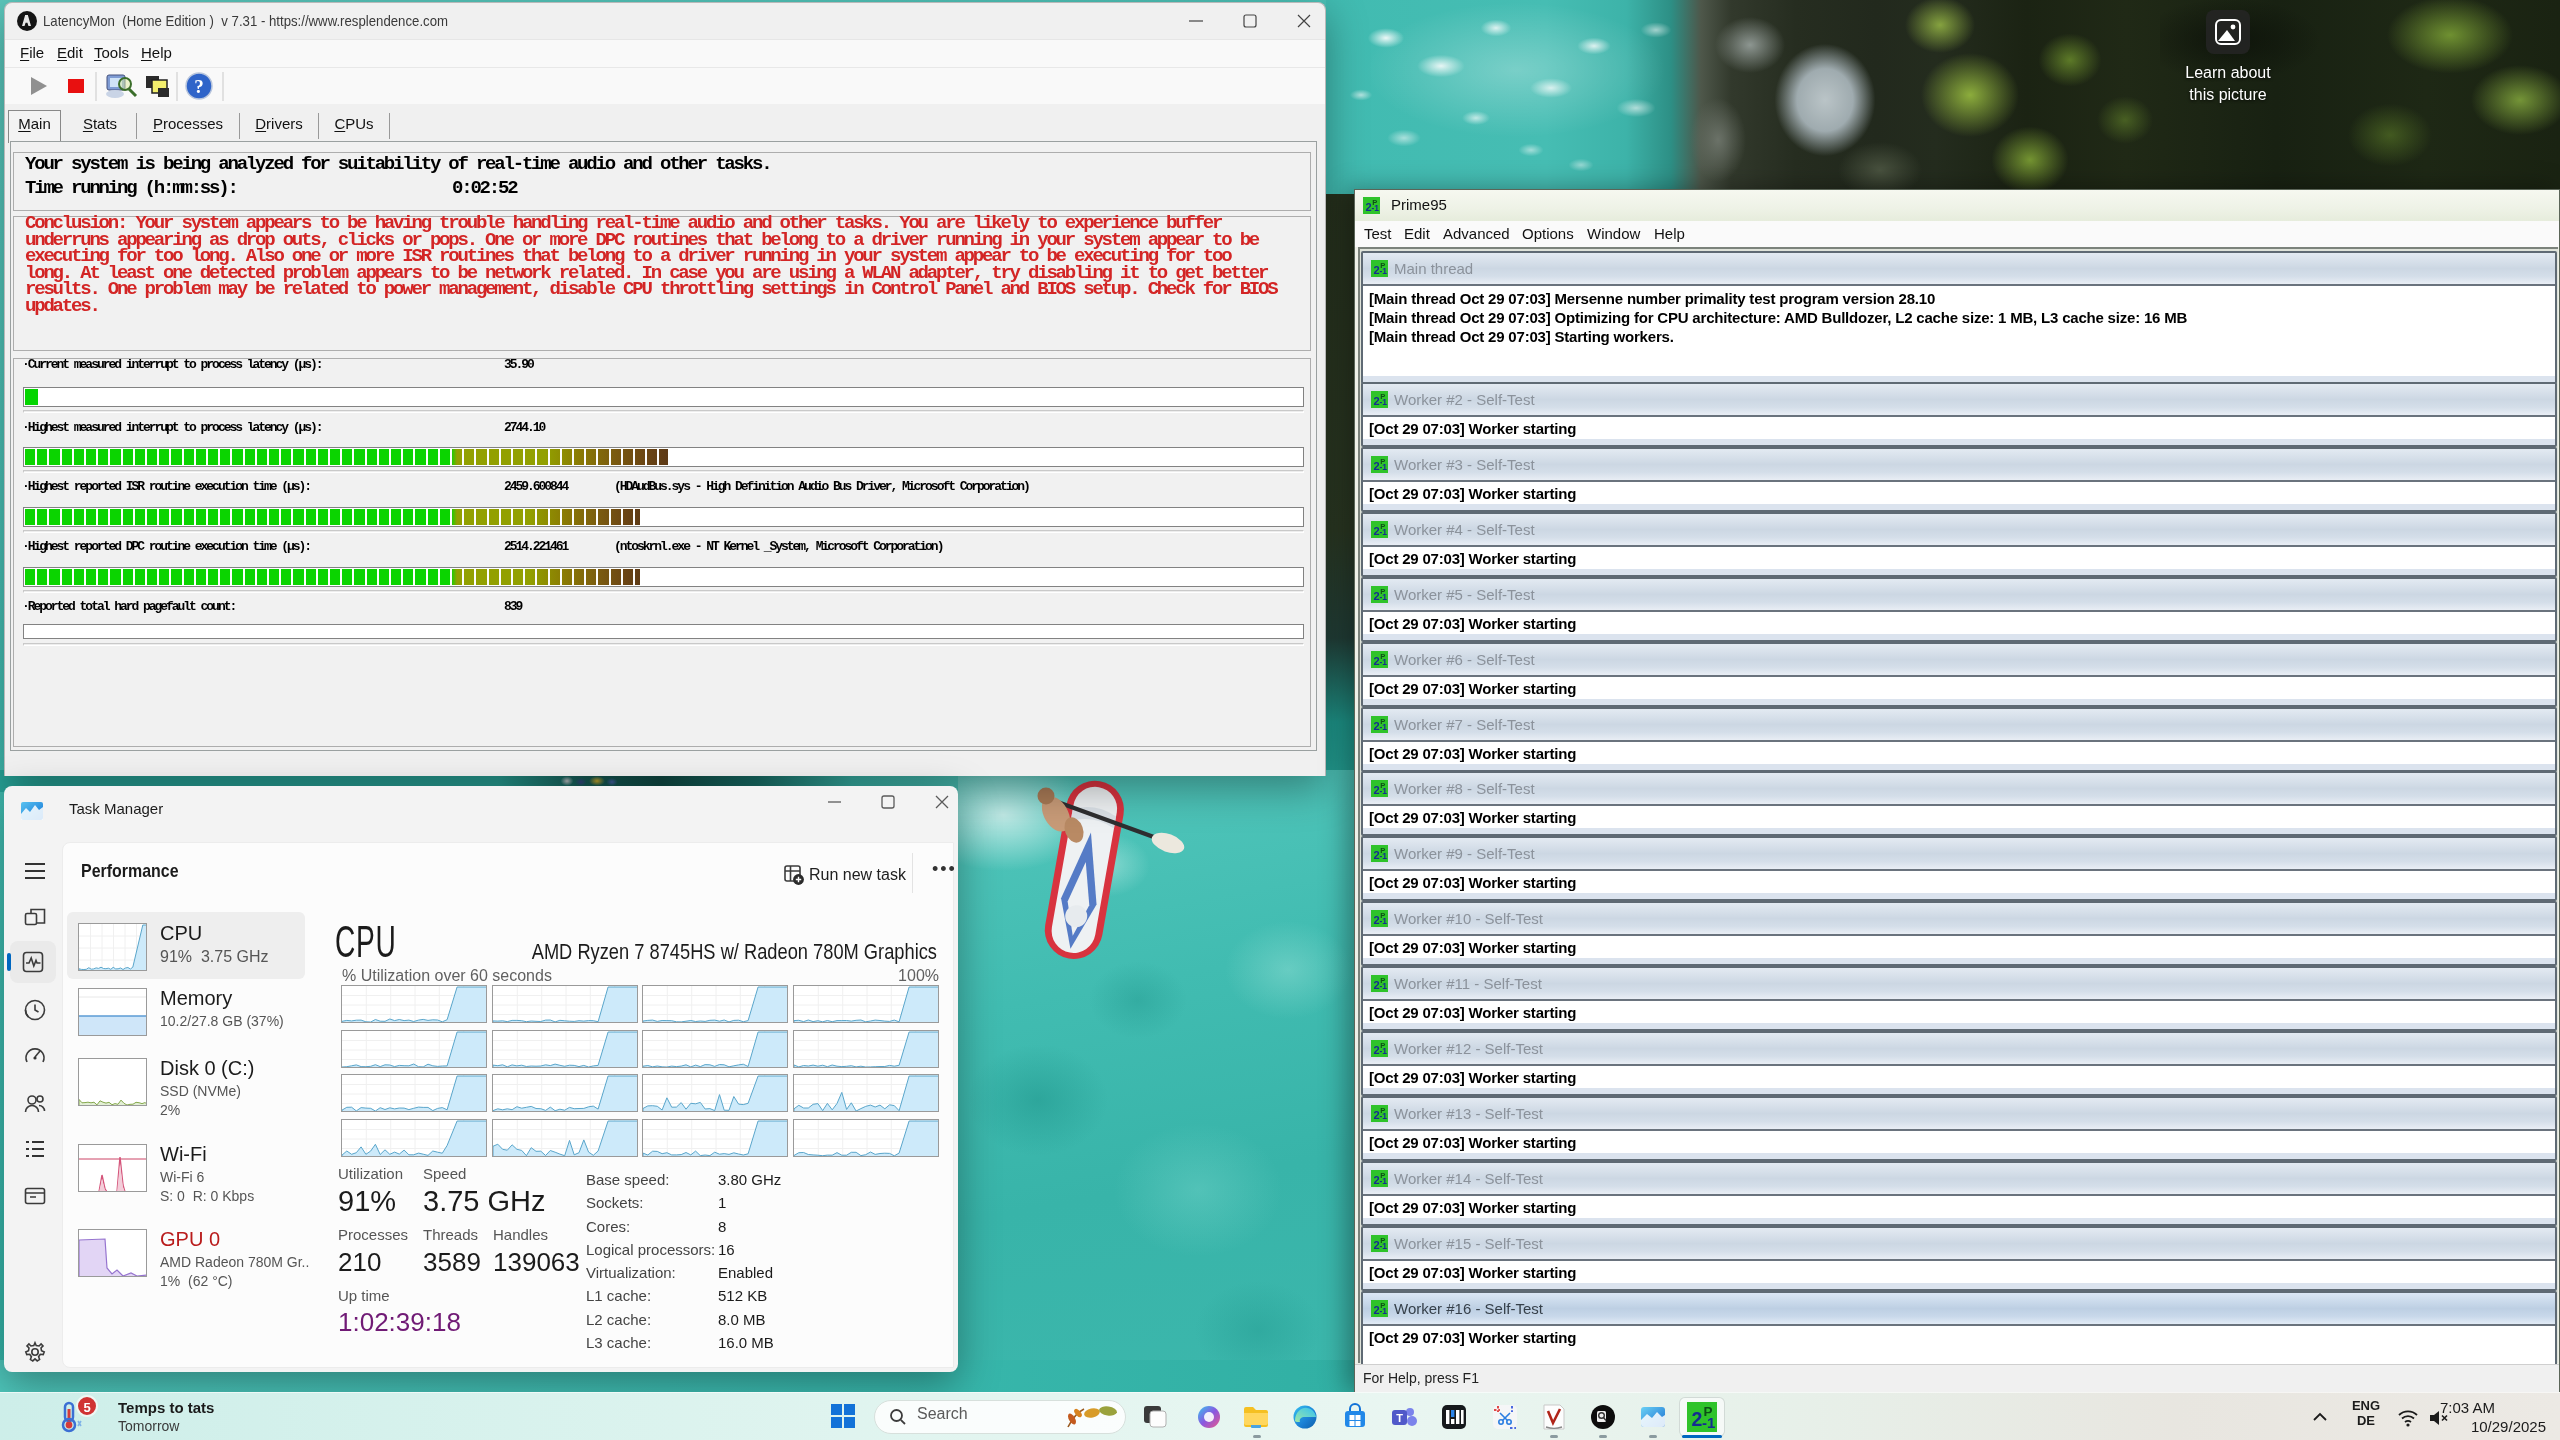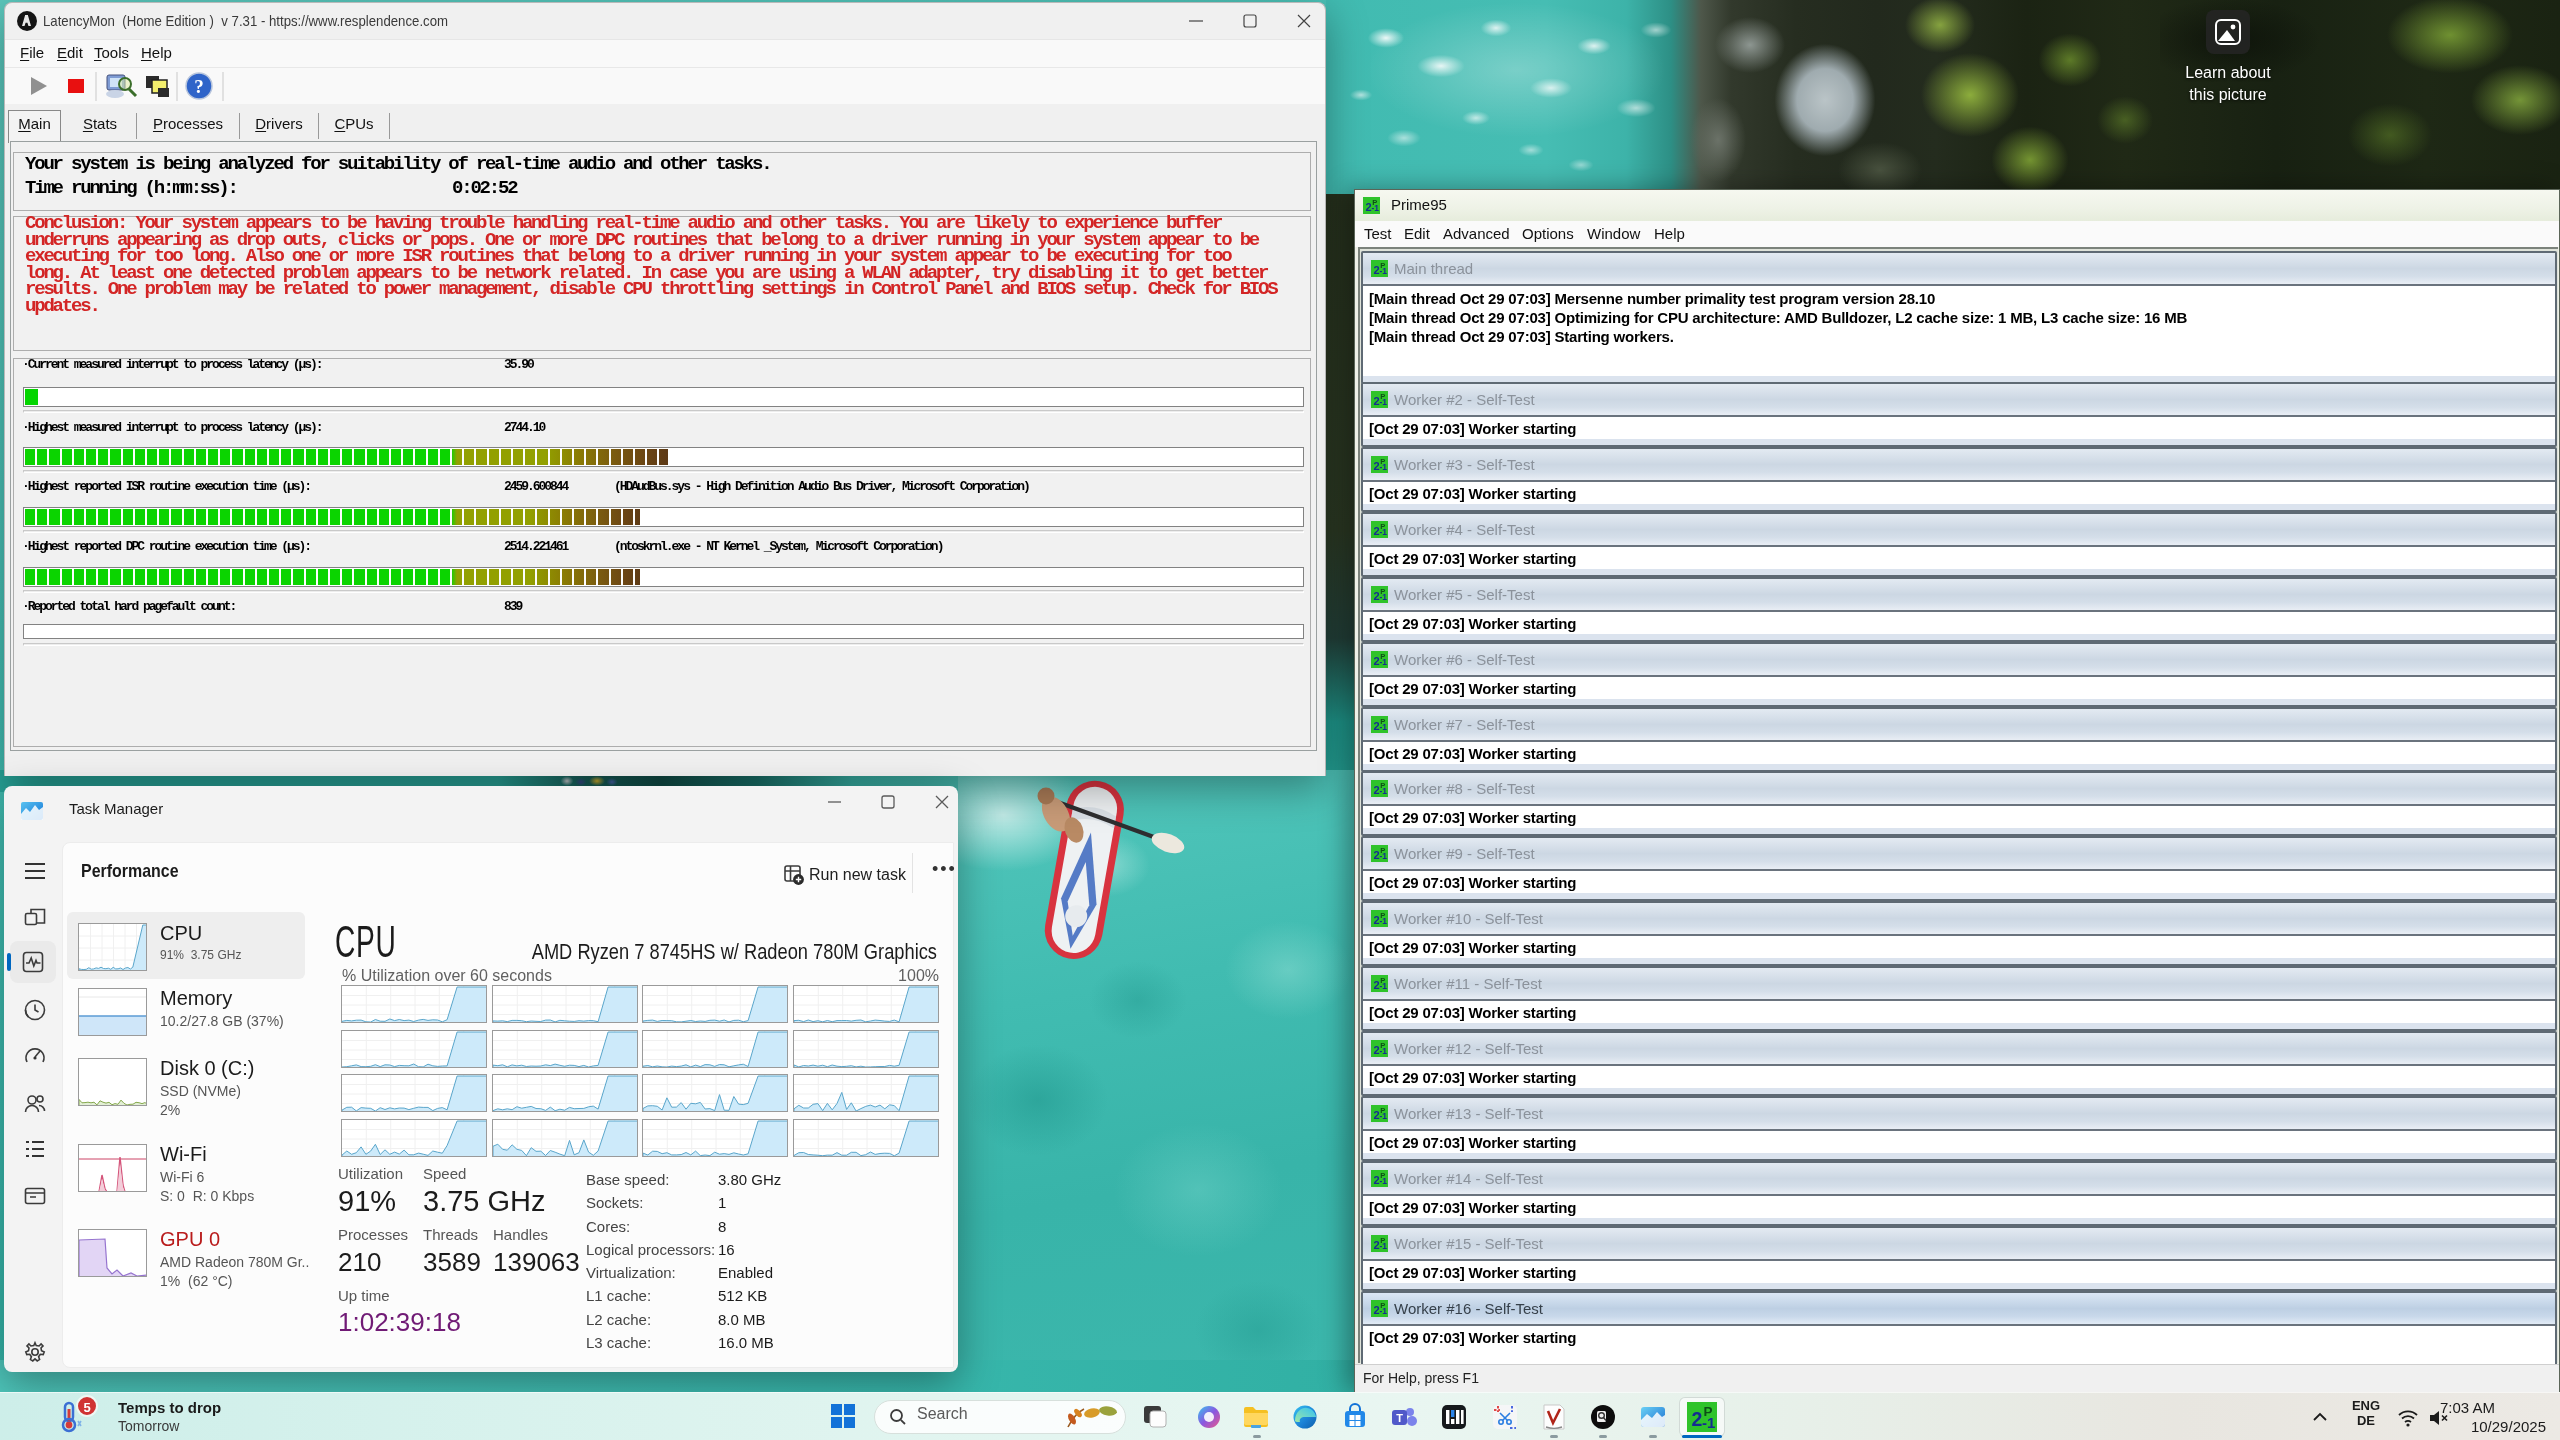--- a/index.html
+++ b/index.html
@@ -336,21 +336,21 @@
           <line x1="23.0" y1="0" x2="23.0" y2="48" stroke="#f0f0f0" stroke-width="1"></line>
           <line x1="34.5" y1="0" x2="34.5" y2="48" stroke="#f0f0f0" stroke-width="1"></line>
           <line x1="46.0" y1="0" x2="46.0" y2="48" stroke="#f0f0f0" stroke-width="1"></line>
           <line x1="57.5" y1="0" x2="57.5" y2="48" stroke="#f0f0f0" stroke-width="1"></line>
           <line x1="0" y1="12.0" x2="69" y2="12.0" stroke="#f0f0f0" stroke-width="1"></line>
           <line x1="0" y1="24.0" x2="69" y2="24.0" stroke="#f0f0f0" stroke-width="1"></line>
           <line x1="0" y1="36.0" x2="69" y2="36.0" stroke="#f0f0f0" stroke-width="1"></line>
           <path d="M0,47 L0.0,44.8 L2.4,45.4 L4.9,45.5 L7.3,45.3 L9.8,43.7 L12.2,45.2 L14.7,44.9 L17.1,43.9 L19.6,44.4 L22.0,43.2 L24.5,44.5 L26.9,44.7 L29.4,44.2 L31.8,45.3 L34.2,43.3 L36.7,44.9 L39.1,44.8 L41.6,44.0 L44.0,45.5 L46.5,44.0 L48.9,43.5 L51.4,45.0 L53.8,43.2 L63.8,1 L69,1 L69,47 Z" fill="#cdeafa" stroke="#5aa6cb" stroke-width="1"></path>
         </svg></div>
     <div style="position:absolute;left:97px;top:79px;font-size:20px;color:#1b1b1b;">CPU</div>
-    <div style="position:absolute;left:97px;top:105px;font-size:12px;color:#555;text-align:center;">91%&nbsp; 3.75 GHz</div>
+    <div style="position:absolute;left:97px;top:105px;font-size:16px;color:#555;text-align:center;">91%&nbsp; 3.75 GHz</div>
     <div style="position:absolute;left:15px;top:145px;"><svg width="69" height="48" style="background:#fff;border:1px solid #9a9a9a;box-sizing:border-box">
           <rect x="0" y="27" width="69" height="21" fill="#cfe6f9"></rect>
           <line x1="0" y1="27" x2="69" y2="27" stroke="#5b9bd5" stroke-width="1.4"></line>
           <line x1="0" y1="8" x2="69" y2="8" stroke="#e8e8e8"></line>
         </svg></div>
     <div style="position:absolute;left:97px;top:144px;font-size:20px;color:#1b1b1b;">Memory</div>
     <div style="position:absolute;left:97px;top:170px;font-size:14px;color:#555;">10.2/27.8 GB (37%)</div>
     <div style="position:absolute;left:15px;top:215px;"><svg width="69" height="48" style="background:#fff;border:1px solid #9a9a9a;box-sizing:border-box">
           <polyline points="0,47 0,40.4 3,43.8 6,43.6 9,43.2 12,43.8 15,43.2 18,45.9 21,41.8 24,43.2 27,44.1 30,43.3 33,45.7 36,44.6 39,45.3 42,41.1 45,44.3 48,46.0 51,45.3 54,45.2 57,43.3 60,43.7 63,44.6 66,43.6 69,45.6 69,47" fill="#e2efd5" stroke="#86a84e" stroke-width="1"></polyline>
         </svg></div>
@@ -848,21 +848,21 @@
 <div id="taskbar" class="abs">
 
   <svg style="position:absolute;left:52px;top:6px" width="36" height="36" viewBox="0 0 36 36">
     <rect x="13" y="4" width="8" height="18" rx="4" fill="none" stroke="#3b6fd4" stroke-width="2.5"></rect>
     <rect x="15.5" y="10" width="3" height="12" fill="#d43b3b"></rect>
     <circle cx="17" cy="26" r="6" fill="none" stroke="#3b6fd4" stroke-width="2.5"></circle>
     <circle cx="17" cy="26" r="3.4" fill="#d43b3b"></circle>
     <path d="M26 22 l3 5 M29 22 l-3 5" stroke="#7fb2e8" stroke-width="1.6"></path>
   </svg>
   <div style="position:absolute;left:76px;top:2px;width:22px;height:22px;border-radius:50%;background:#d03333;border:2px solid #eef7f3;color:#fff;font-size:13px;font-weight:bold;text-align:center;line-height:22px;">5</div>
-  <div style="position:absolute;left:118px;top:6px;font-size:15px;font-weight:600;color:#1a1a1a;">Temps to drop</div>
+  <div style="position:absolute;left:118px;top:6px;font-size:15px;font-weight:600;color:#1a1a1a;">Temps to tats</div>
   <div style="position:absolute;left:118px;top:25px;font-size:14px;color:#3a3a3a;">Tomorrow</div>
 
   <svg style="position:absolute;left:830px;top:10px" width="26" height="26" viewBox="0 0 26 26">
     <rect x="1" y="1" width="11" height="11" fill="#1272d8"></rect>
       <rect x="14" y="1" width="11" height="11" fill="#1272d8"></rect>
     <rect x="1" y="14" width="11" height="11" fill="#1272d8"></rect>
       <rect x="14" y="14" width="11" height="11" fill="#1272d8"></rect>
   </svg>
 
   <div style="position:absolute;left:874px;top:7px;width:252px;height:34px;border-radius:17px;background:rgba(255,255,255,.82);border:1px solid #d7e0dc;"></div>

